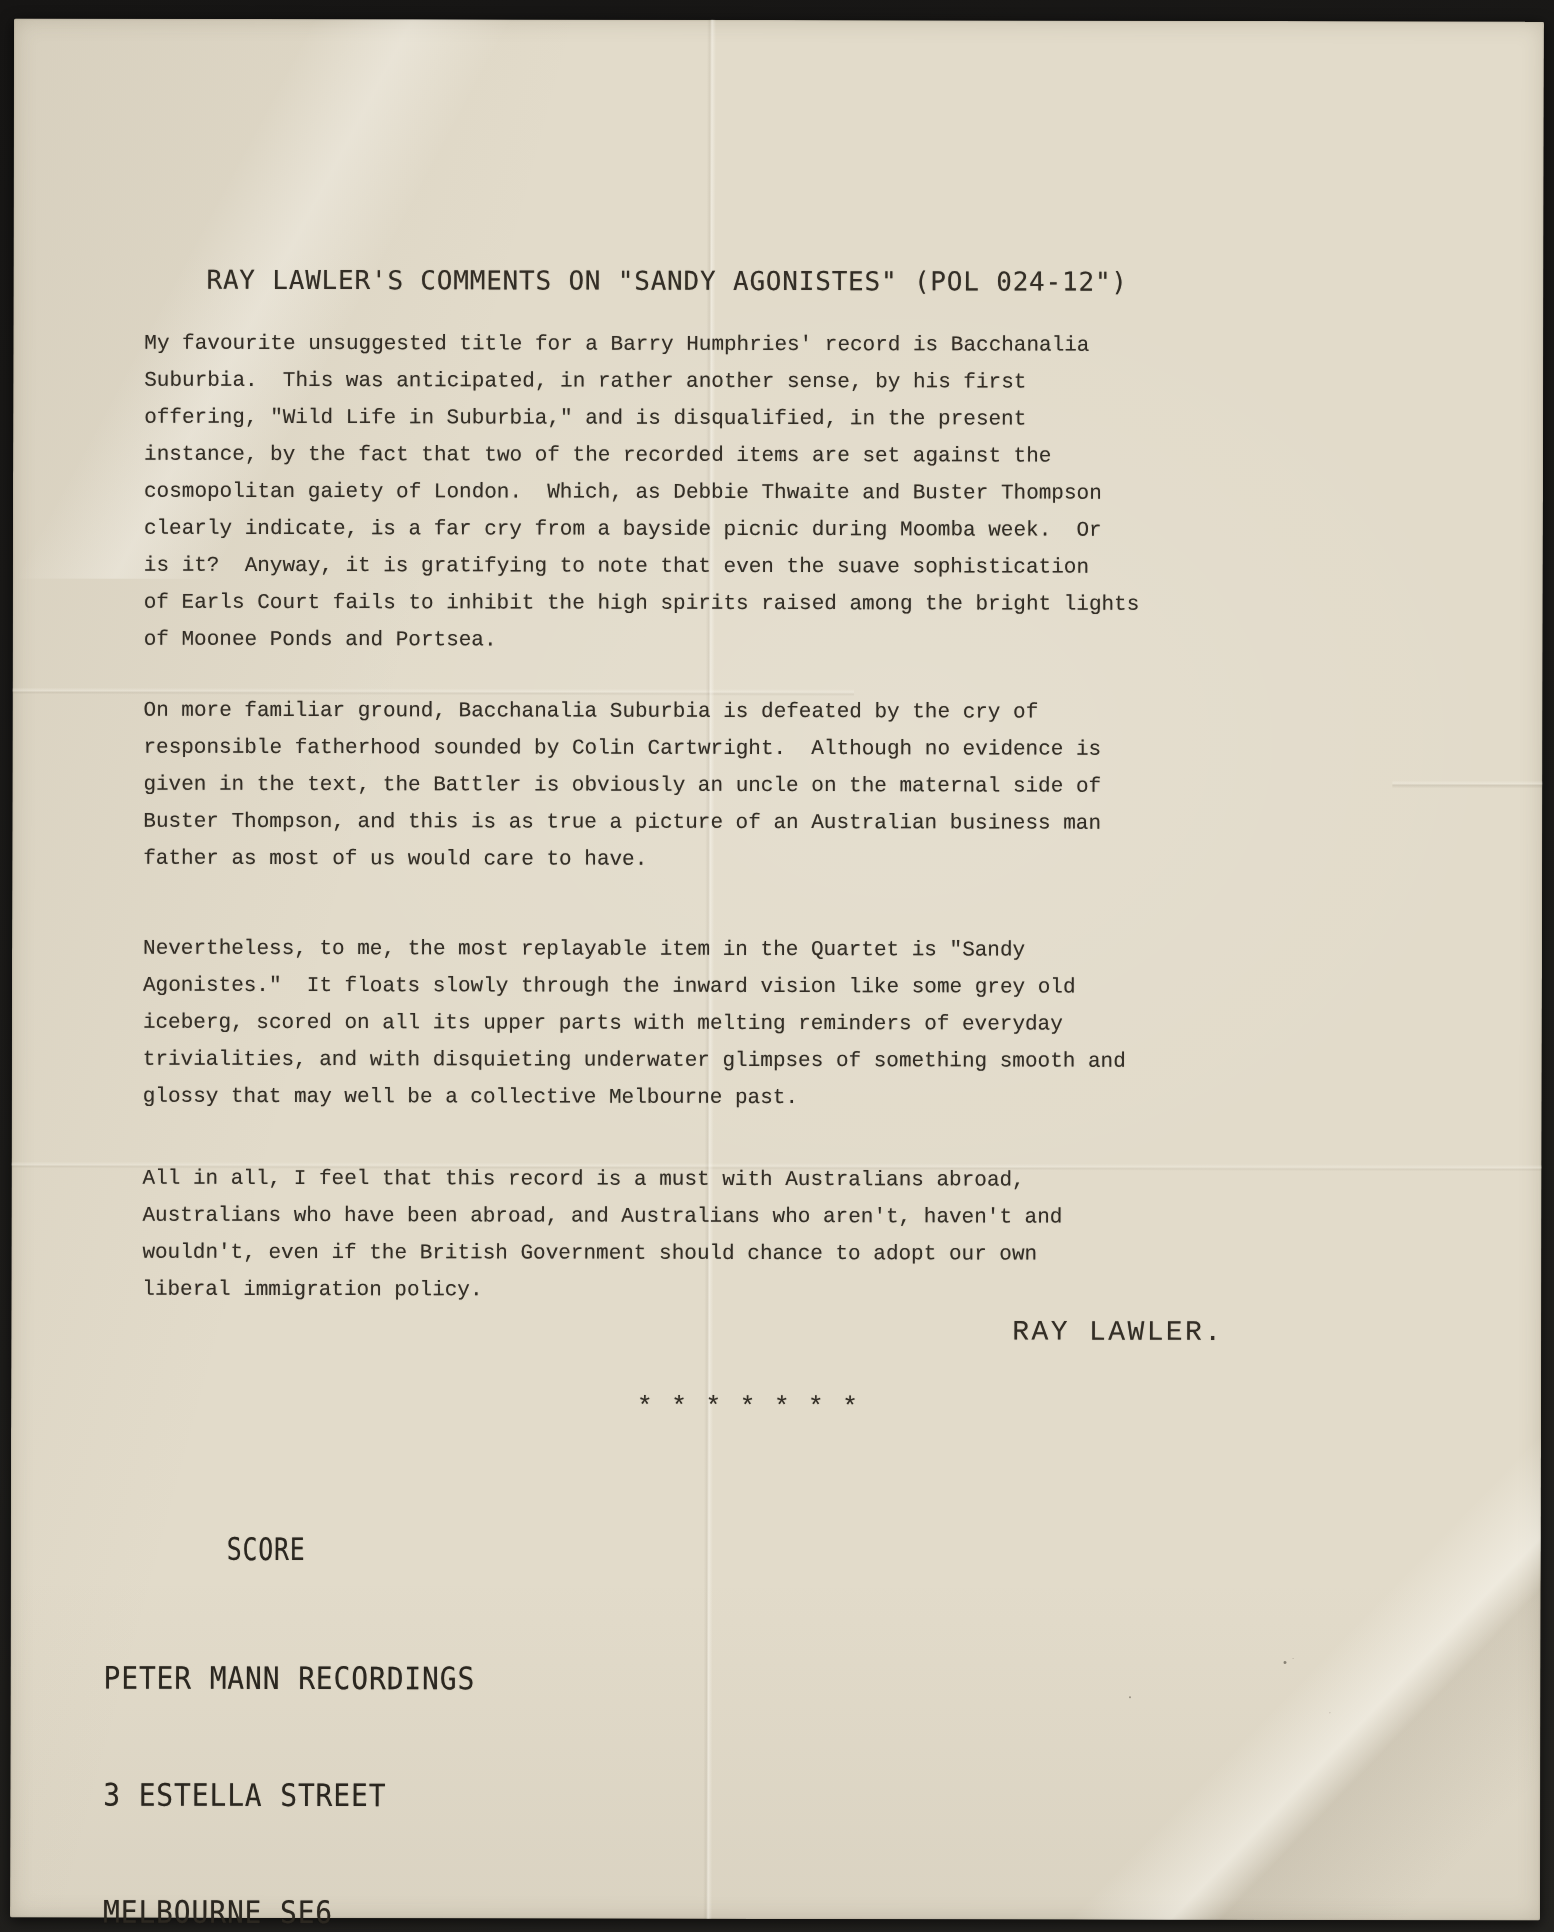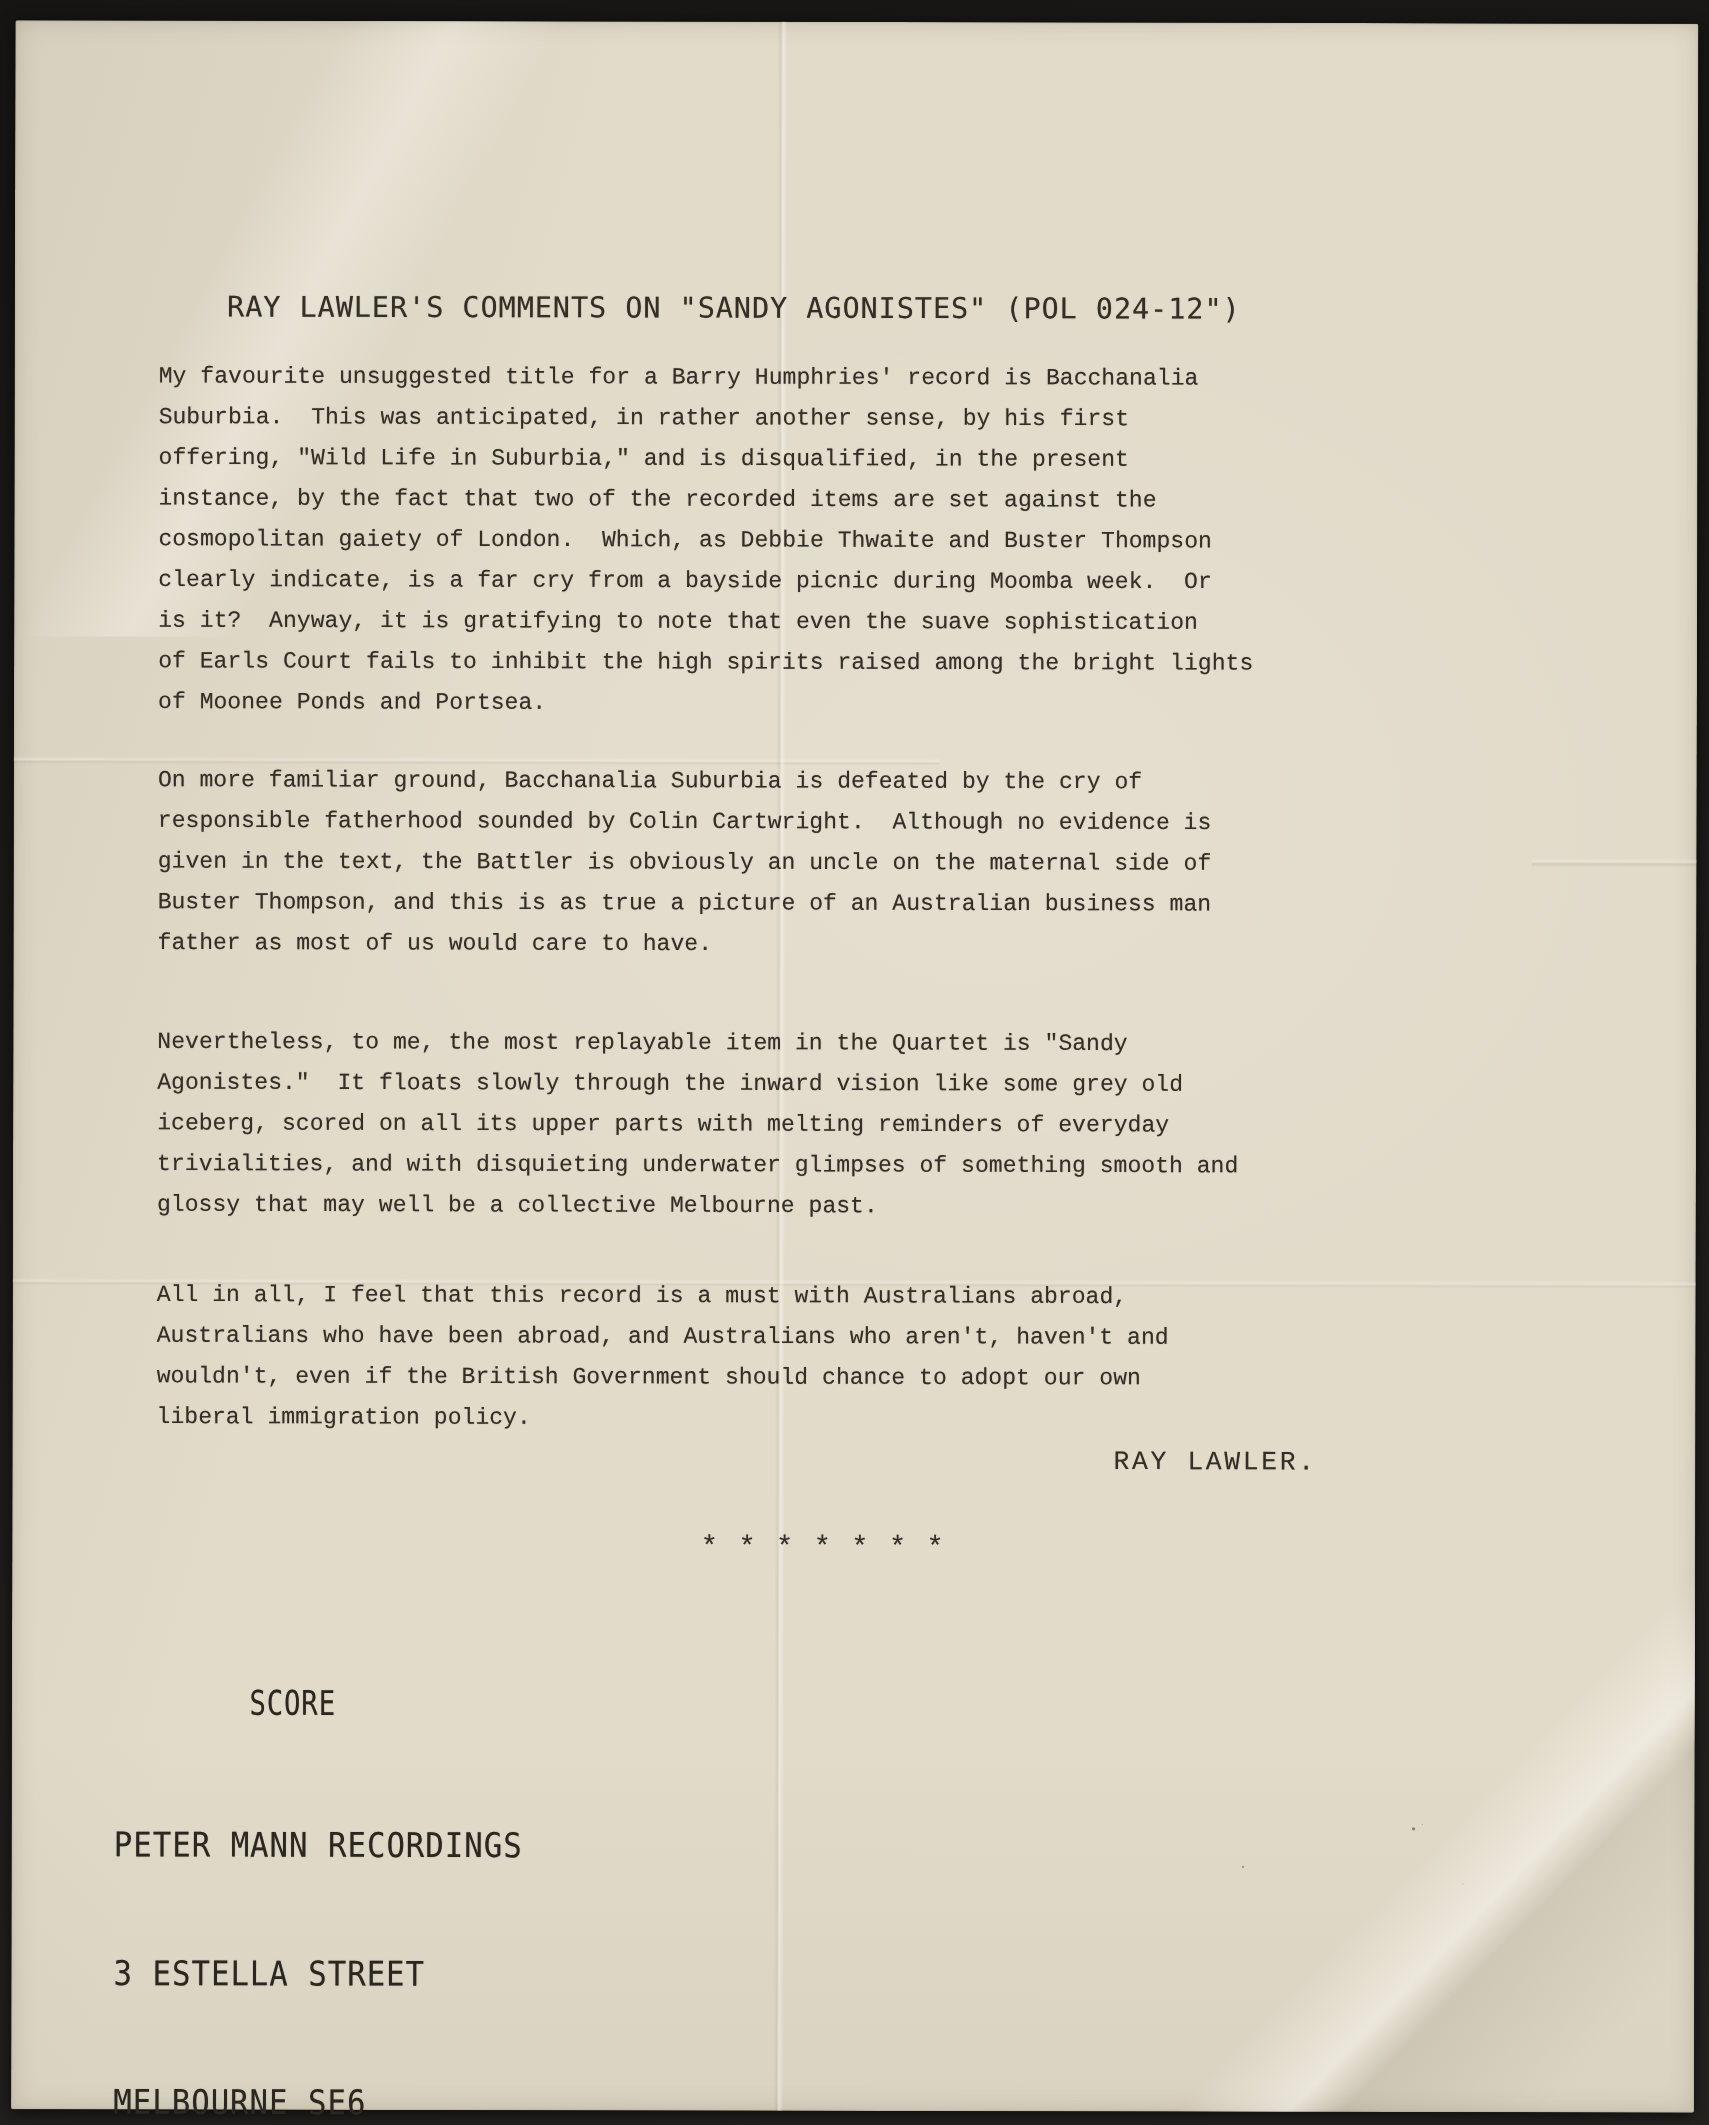--- a/index.html
+++ b/index.html
@@ -88,21 +88,21 @@
   }
   .p1 { top: 306px; }
   .p2 { top: 673px; }
   .p3 { top: 911px; }
   .p4 { top: 1141px; }
   .signature {
     position: absolute;
     left: 1001px;
     top: 1296px;
     font-family: "Liberation Mono", monospace;
-    font-size: 24px;
+    font-size: 28px;
     letter-spacing: 2.4px;
     color: var(--ink, #332e26);
     text-shadow: 0 0 1px rgba(51,46,38,0.40);
     white-space: pre;
   }
   .divider {
     position: absolute;
     left: 626px;
     top: 1372px;
     font-family: "Liberation Mono", monospace;

